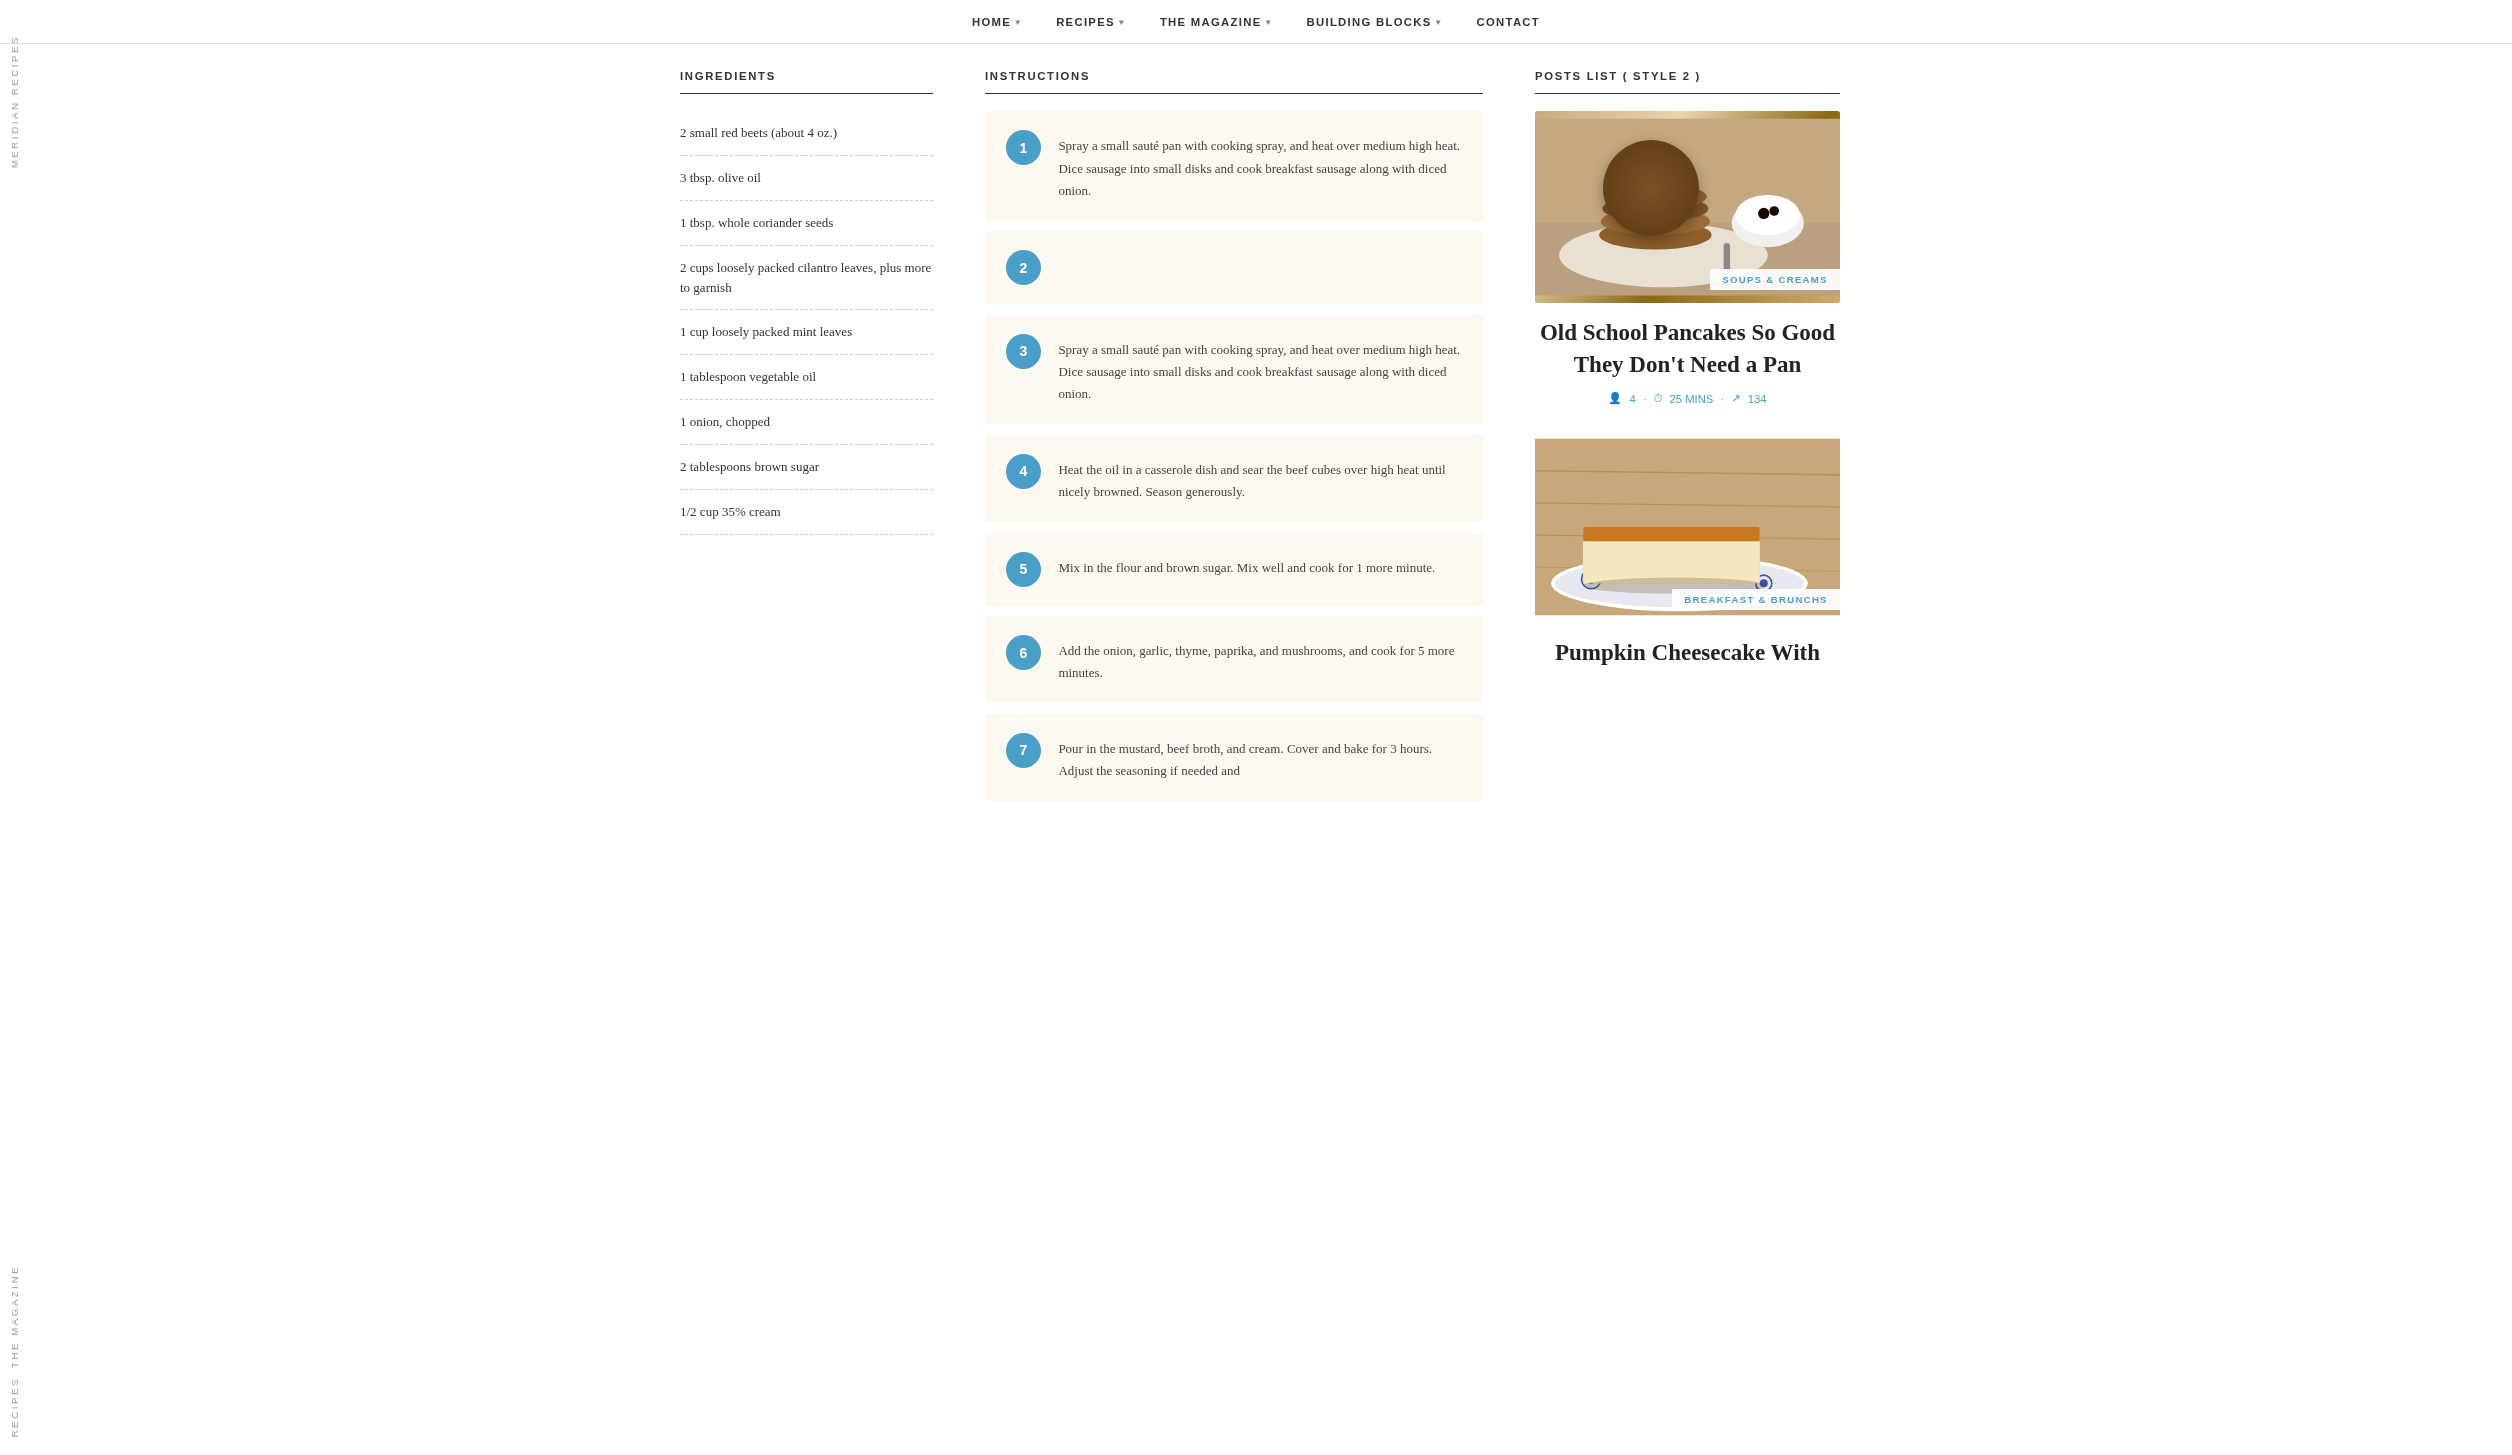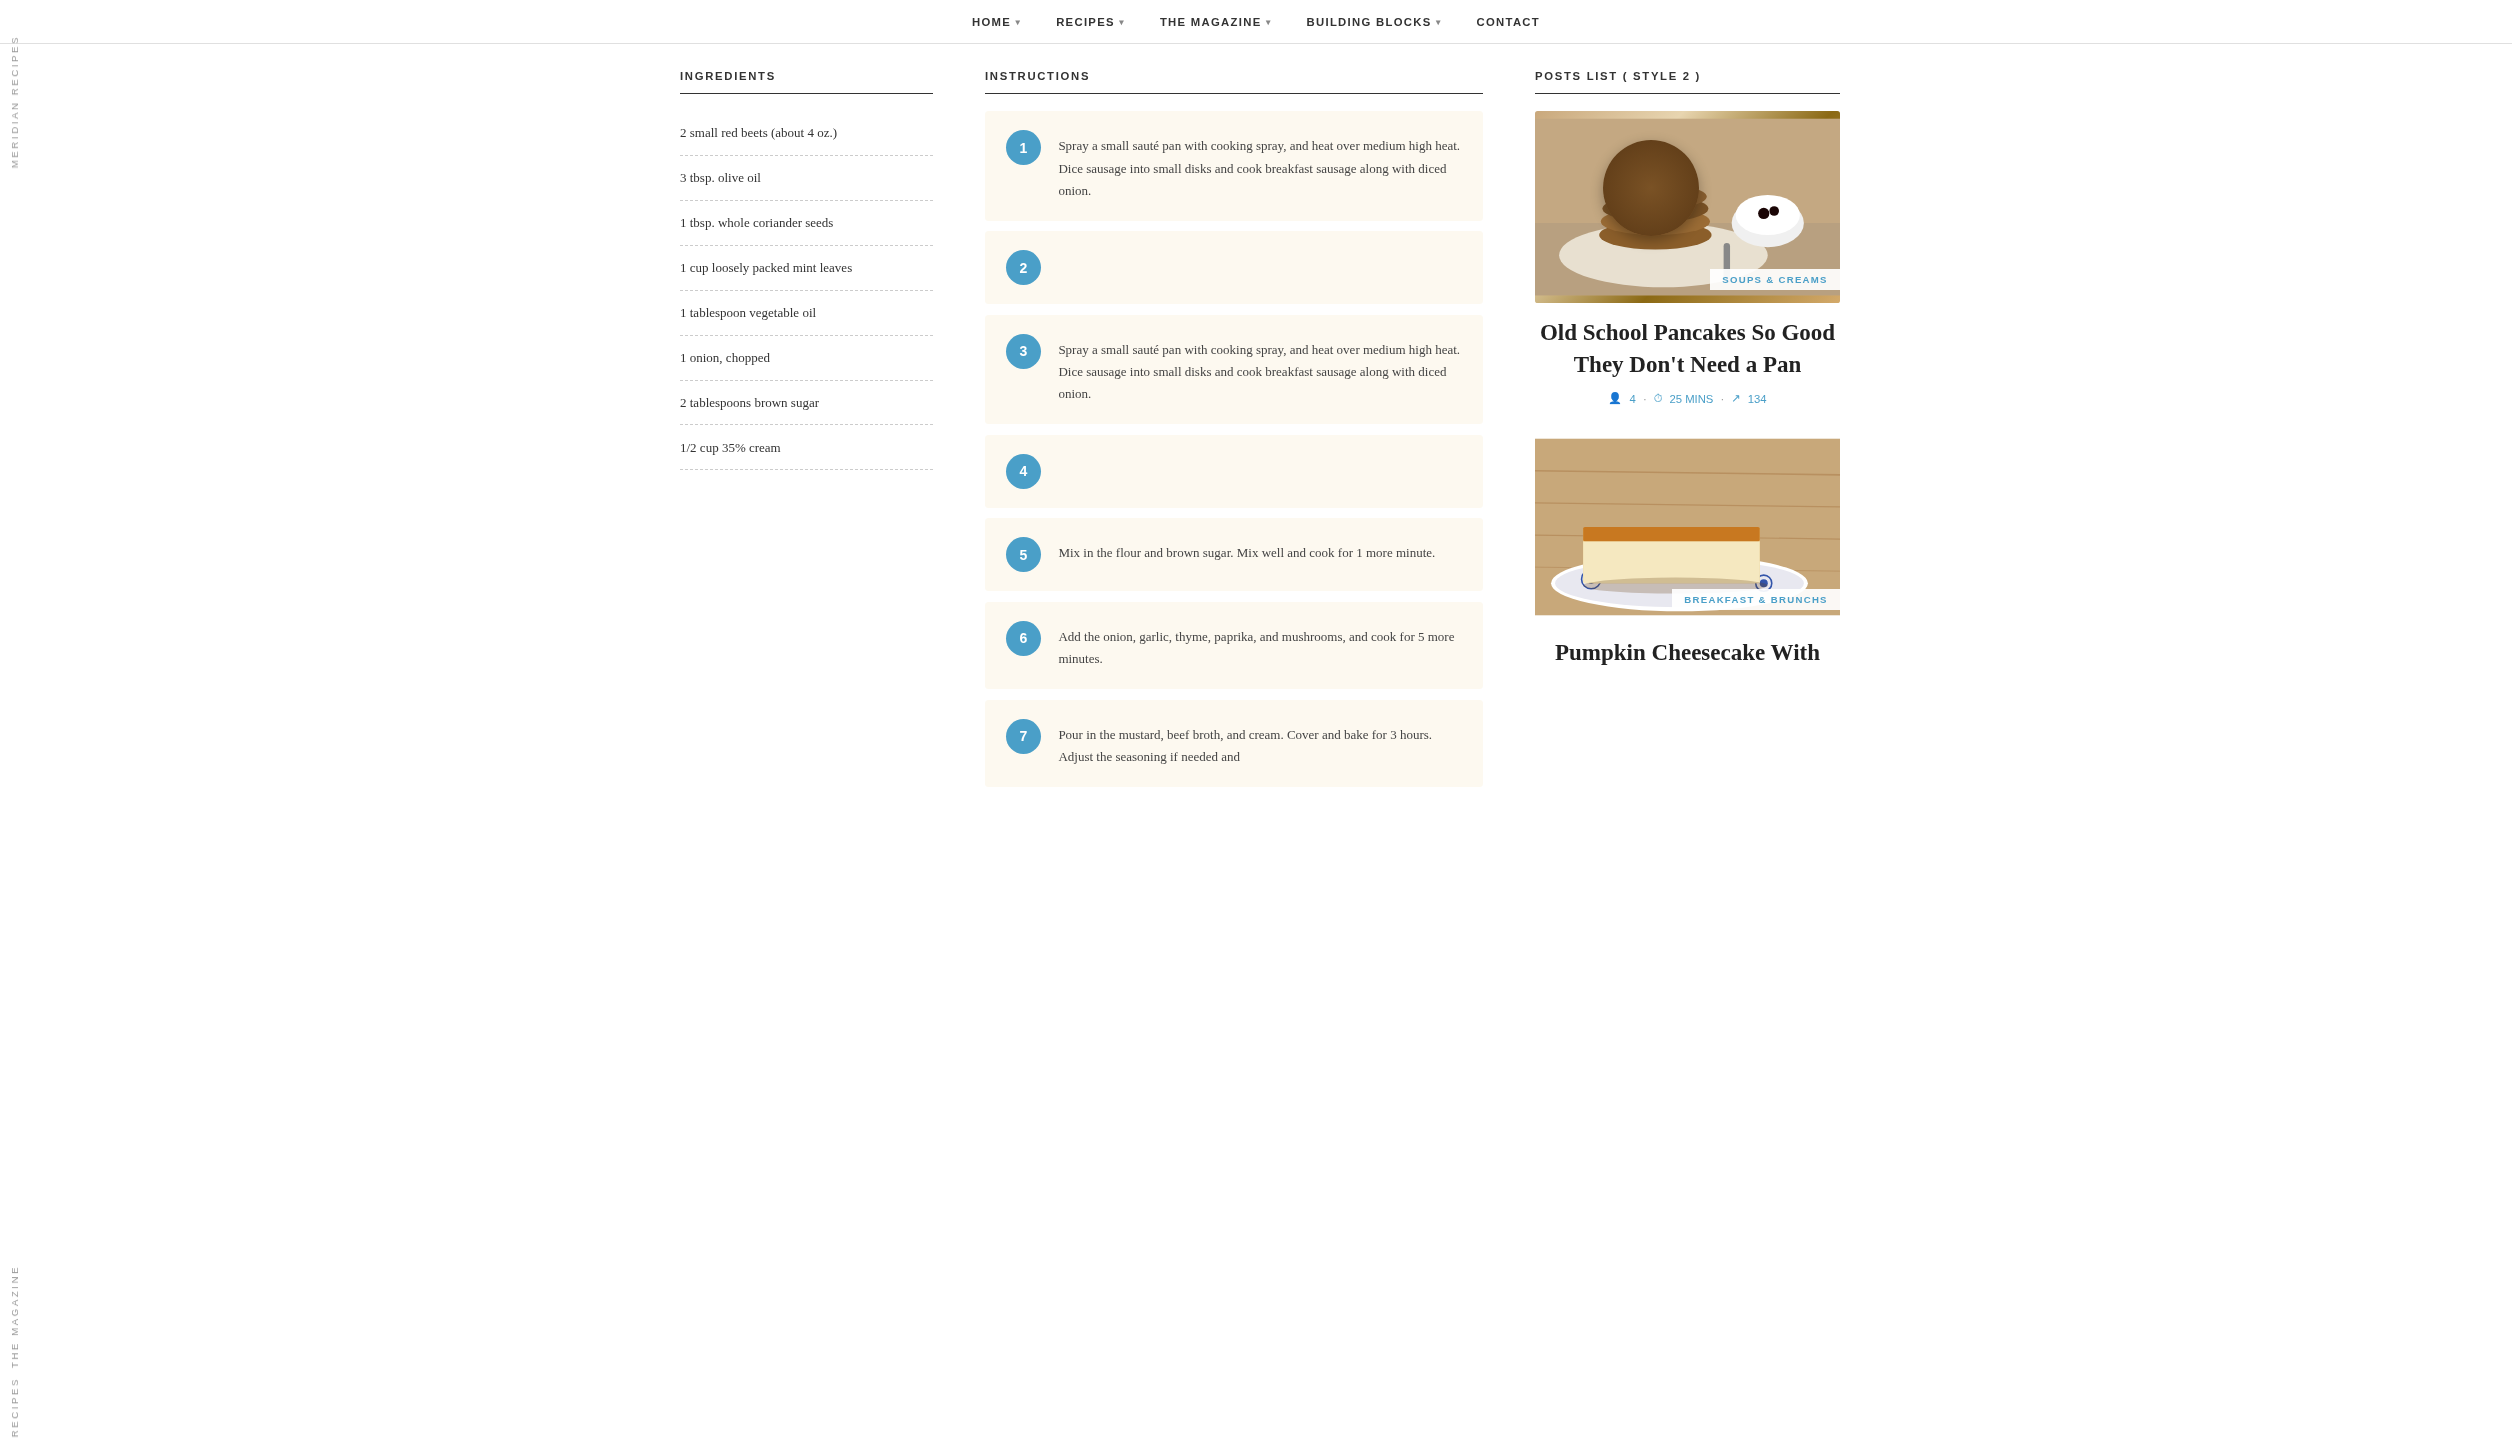--- a/index.html
+++ b/index.html
@@ -270,20 +270,21 @@
 </nav>
 
 <div class="main-layout">
 
   <div class="ingredients-col">
     <div class="section-title">INGREDIENTS</div>
 
     <div class="ingredient-item">2 small red beets (about 4 oz.)</div>
     <div class="ingredient-item">3 tbsp. olive oil</div>
     <div class="ingredient-item">1 tbsp. whole coriander seeds</div>
+    <div class="ingredient-item">2 cups loosely packed cilantro leaves, plus more to garnish</div>
     <div class="ingredient-item">1 cup loosely packed mint leaves</div>
     <div class="ingredient-item">1 tablespoon vegetable oil</div>
     <div class="ingredient-item">1 onion, chopped</div>
     <div class="ingredient-item">2 tablespoons brown sugar</div>
     <div class="ingredient-item">1/2 cup 35% cream</div>
   </div>
 
   <div class="instructions-col">
     <div class="section-title">INSTRUCTIONS</div>
 
@@ -296,20 +297,21 @@
       <div class="step-number">2</div>
     </div>
 
     <div class="instruction-step">
       <div class="step-number">3</div>
       <div class="step-text">Spray a small sauté pan with cooking spray, and heat over medium high heat. Dice sausage into small disks and cook breakfast sausage along with diced onion.</div>
     </div>
 
     <div class="instruction-step">
       <div class="step-number">4</div>
+      <div class="step-text">Heat the oil in a casserole dish and sear the beef cubes over high heat until nicely browned. Season generously.</div>
     </div>
 
     <div class="instruction-step">
       <div class="step-number">5</div>
       <div class="step-text">Mix in the flour and brown sugar. Mix well and cook for 1 more minute.</div>
     </div>
 
     <div class="instruction-step">
       <div class="step-number">6</div>
       <div class="step-text">Add the onion, garlic, thyme, paprika, and mushrooms, and cook for 5 more minutes.</div>

